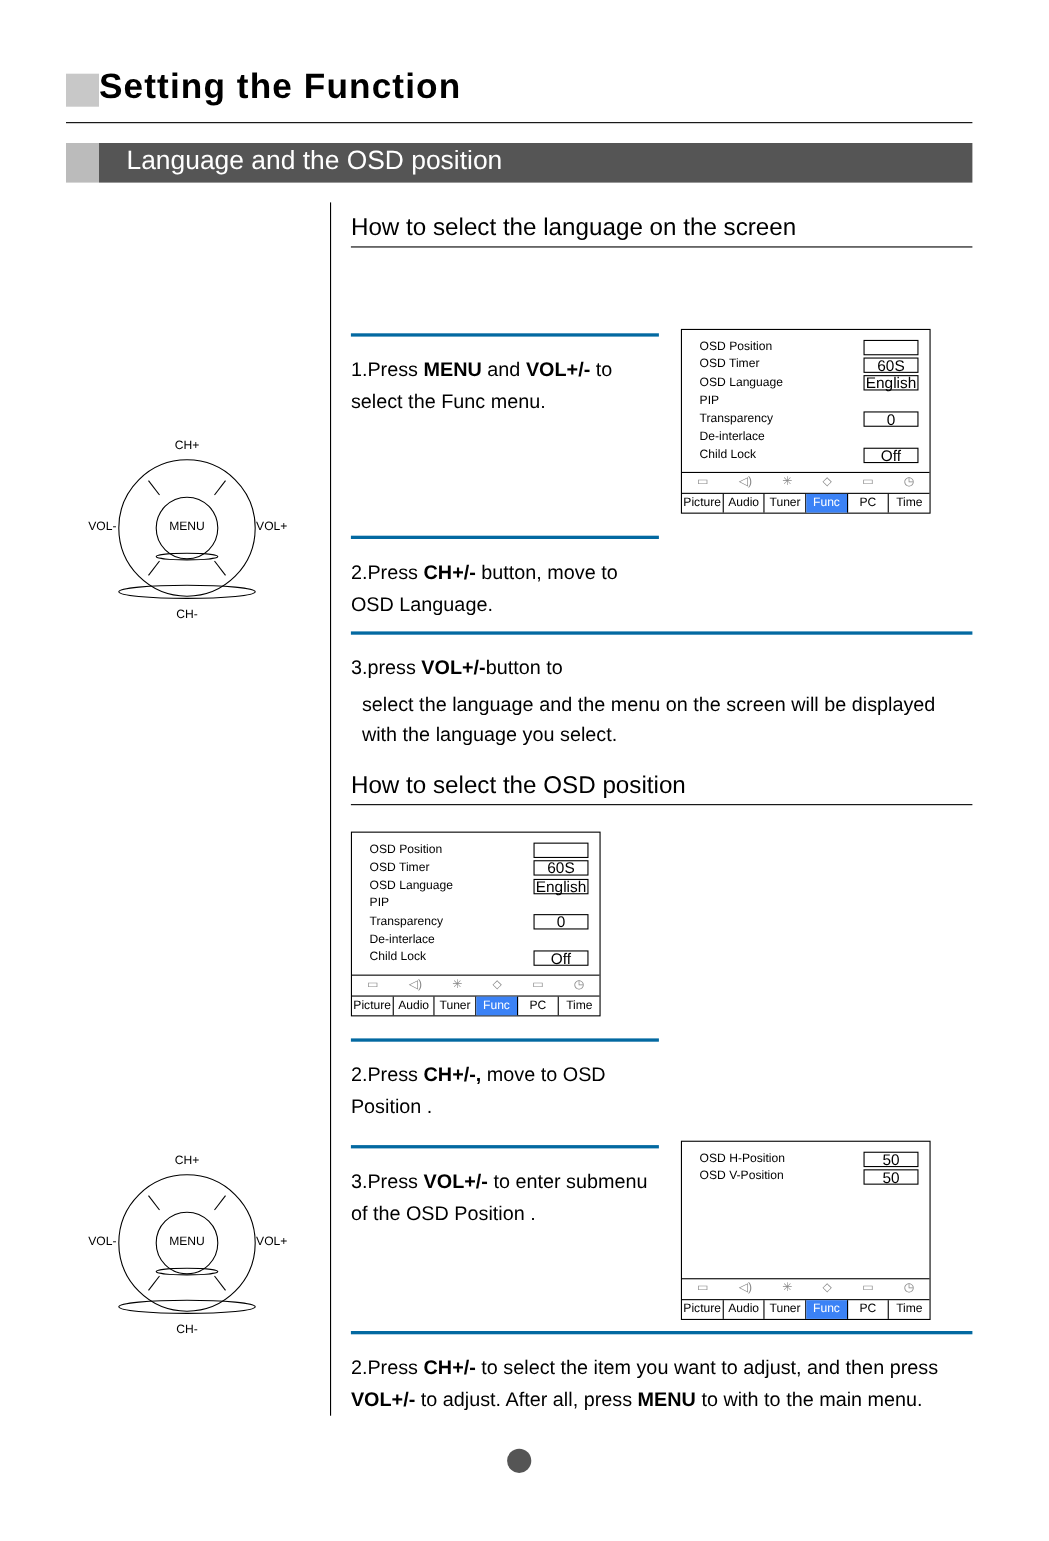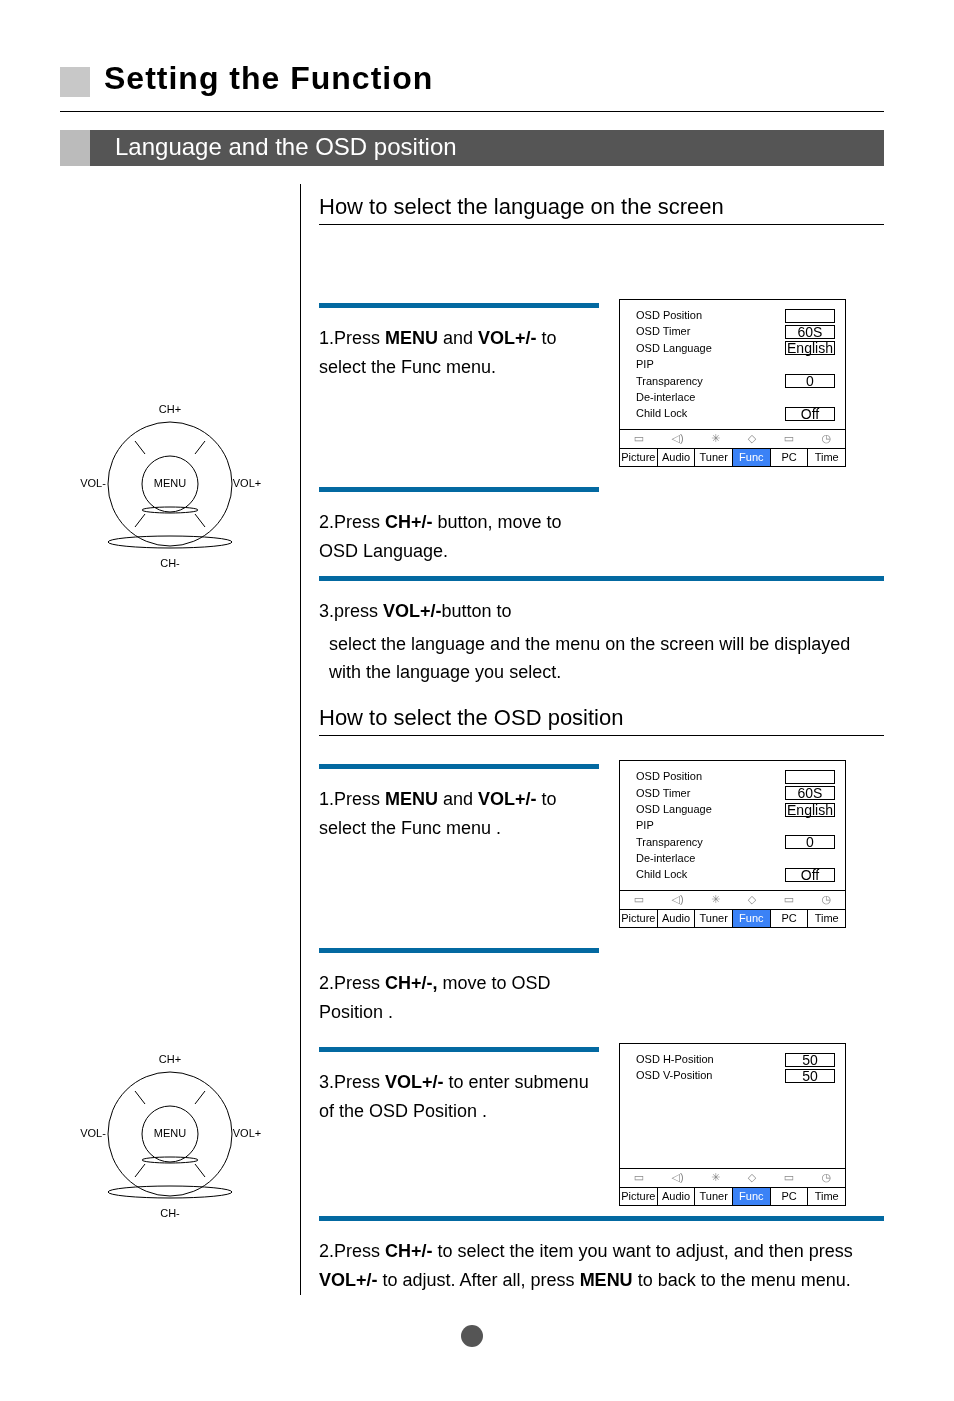--- a/index.html
+++ b/index.html
@@ -10,21 +10,20 @@
     color: #000;
     width: 954px;
   }
   .page {
     padding: 60px 70px 40px 60px;
     position: relative;
   }
   .title-row {
     display: flex;
     align-items: flex-end;
-    gap: 14px;
     margin-bottom: 14px;
   }
   .title-square {
     width: 30px;
     height: 30px;
     background: #c8c8c8;
   }
   .page-title {
     font-size: 32px;
     font-weight: 900;
@@ -78,21 +77,21 @@
   .step-block {
     display: flex;
     align-items: flex-start;
     gap: 20px;
     margin-bottom: 10px;
   }
   .step-text {
     width: 280px;
     font-size: 18px;
     line-height: 1.6;
-    border-top: 5px solid #0369a1;
+    border-top: 3px solid #0369a1;
     padding-top: 16px;
     margin-top: 10px;
   }
   .step-text b { font-weight: bold; }
   .body-text {
     font-size: 18px;
     line-height: 1.6;
     margin: 6px 0 14px 0;
   }
   
@@ -293,24 +292,20 @@
       </div>
 
       <div class="step-text" style="width:auto;">
         <span>3.press </span><b>VOL+/-</b><span>button to</span>
       </div>
       <div class="step-wide">select the language and the menu on the screen will be displayed with the language you select.</div>
 
       <div class="sub-head" style="margin-top:18px;">How to select the OSD position</div>
 
       <div class="step-block">
-        <div class="step-text">
-          <span>1.Press </span><b>MENU</b><span> and </span><b>VOL+/-</b><span> to select the Func menu .</span>
-          <div style="height:54px"></div>
-        </div>
         <div class="osd-box">
           <div class="osd-top" id="osd-rows-2">
               <div class="osd-row">
                 <span class="osd-label">OSD Position</span>
                 <span class="osd-val empty"></span>
               </div>
               <div class="osd-row">
                 <span class="osd-label">OSD Timer</span>
                 <span class="osd-val">60S</span>
               </div>
@@ -387,20 +382,20 @@
               <div class="osd-tab">Audio</div>
               <div class="osd-tab">Tuner</div>
               <div class="osd-tab active">Func</div>
               <div class="osd-tab">PC</div>
               <div class="osd-tab">Time</div>
             </div>
         </div>
       </div>
 
       <div class="step-text" style="width:auto;">
-        <span>2.Press </span><b>CH+/-</b><span> to select the item you want to adjust, and then press </span><b>VOL+/-</b><span> to adjust. After all, press </span><b>MENU</b><span> to back to the menu menu.</span>
+        <span>2.Press </span><b>CH+/-</b><span> to select the item you want to adjust, and then press </span><b>VOL+/-</b><span> to adjust. After all, press </span><b>MENU</b><span> to with to the main menu.</span>
       </div>
 
     </div>
   </div>
 
   <div class="footer-circle"></div>
 </div>
 
 </body></html>

